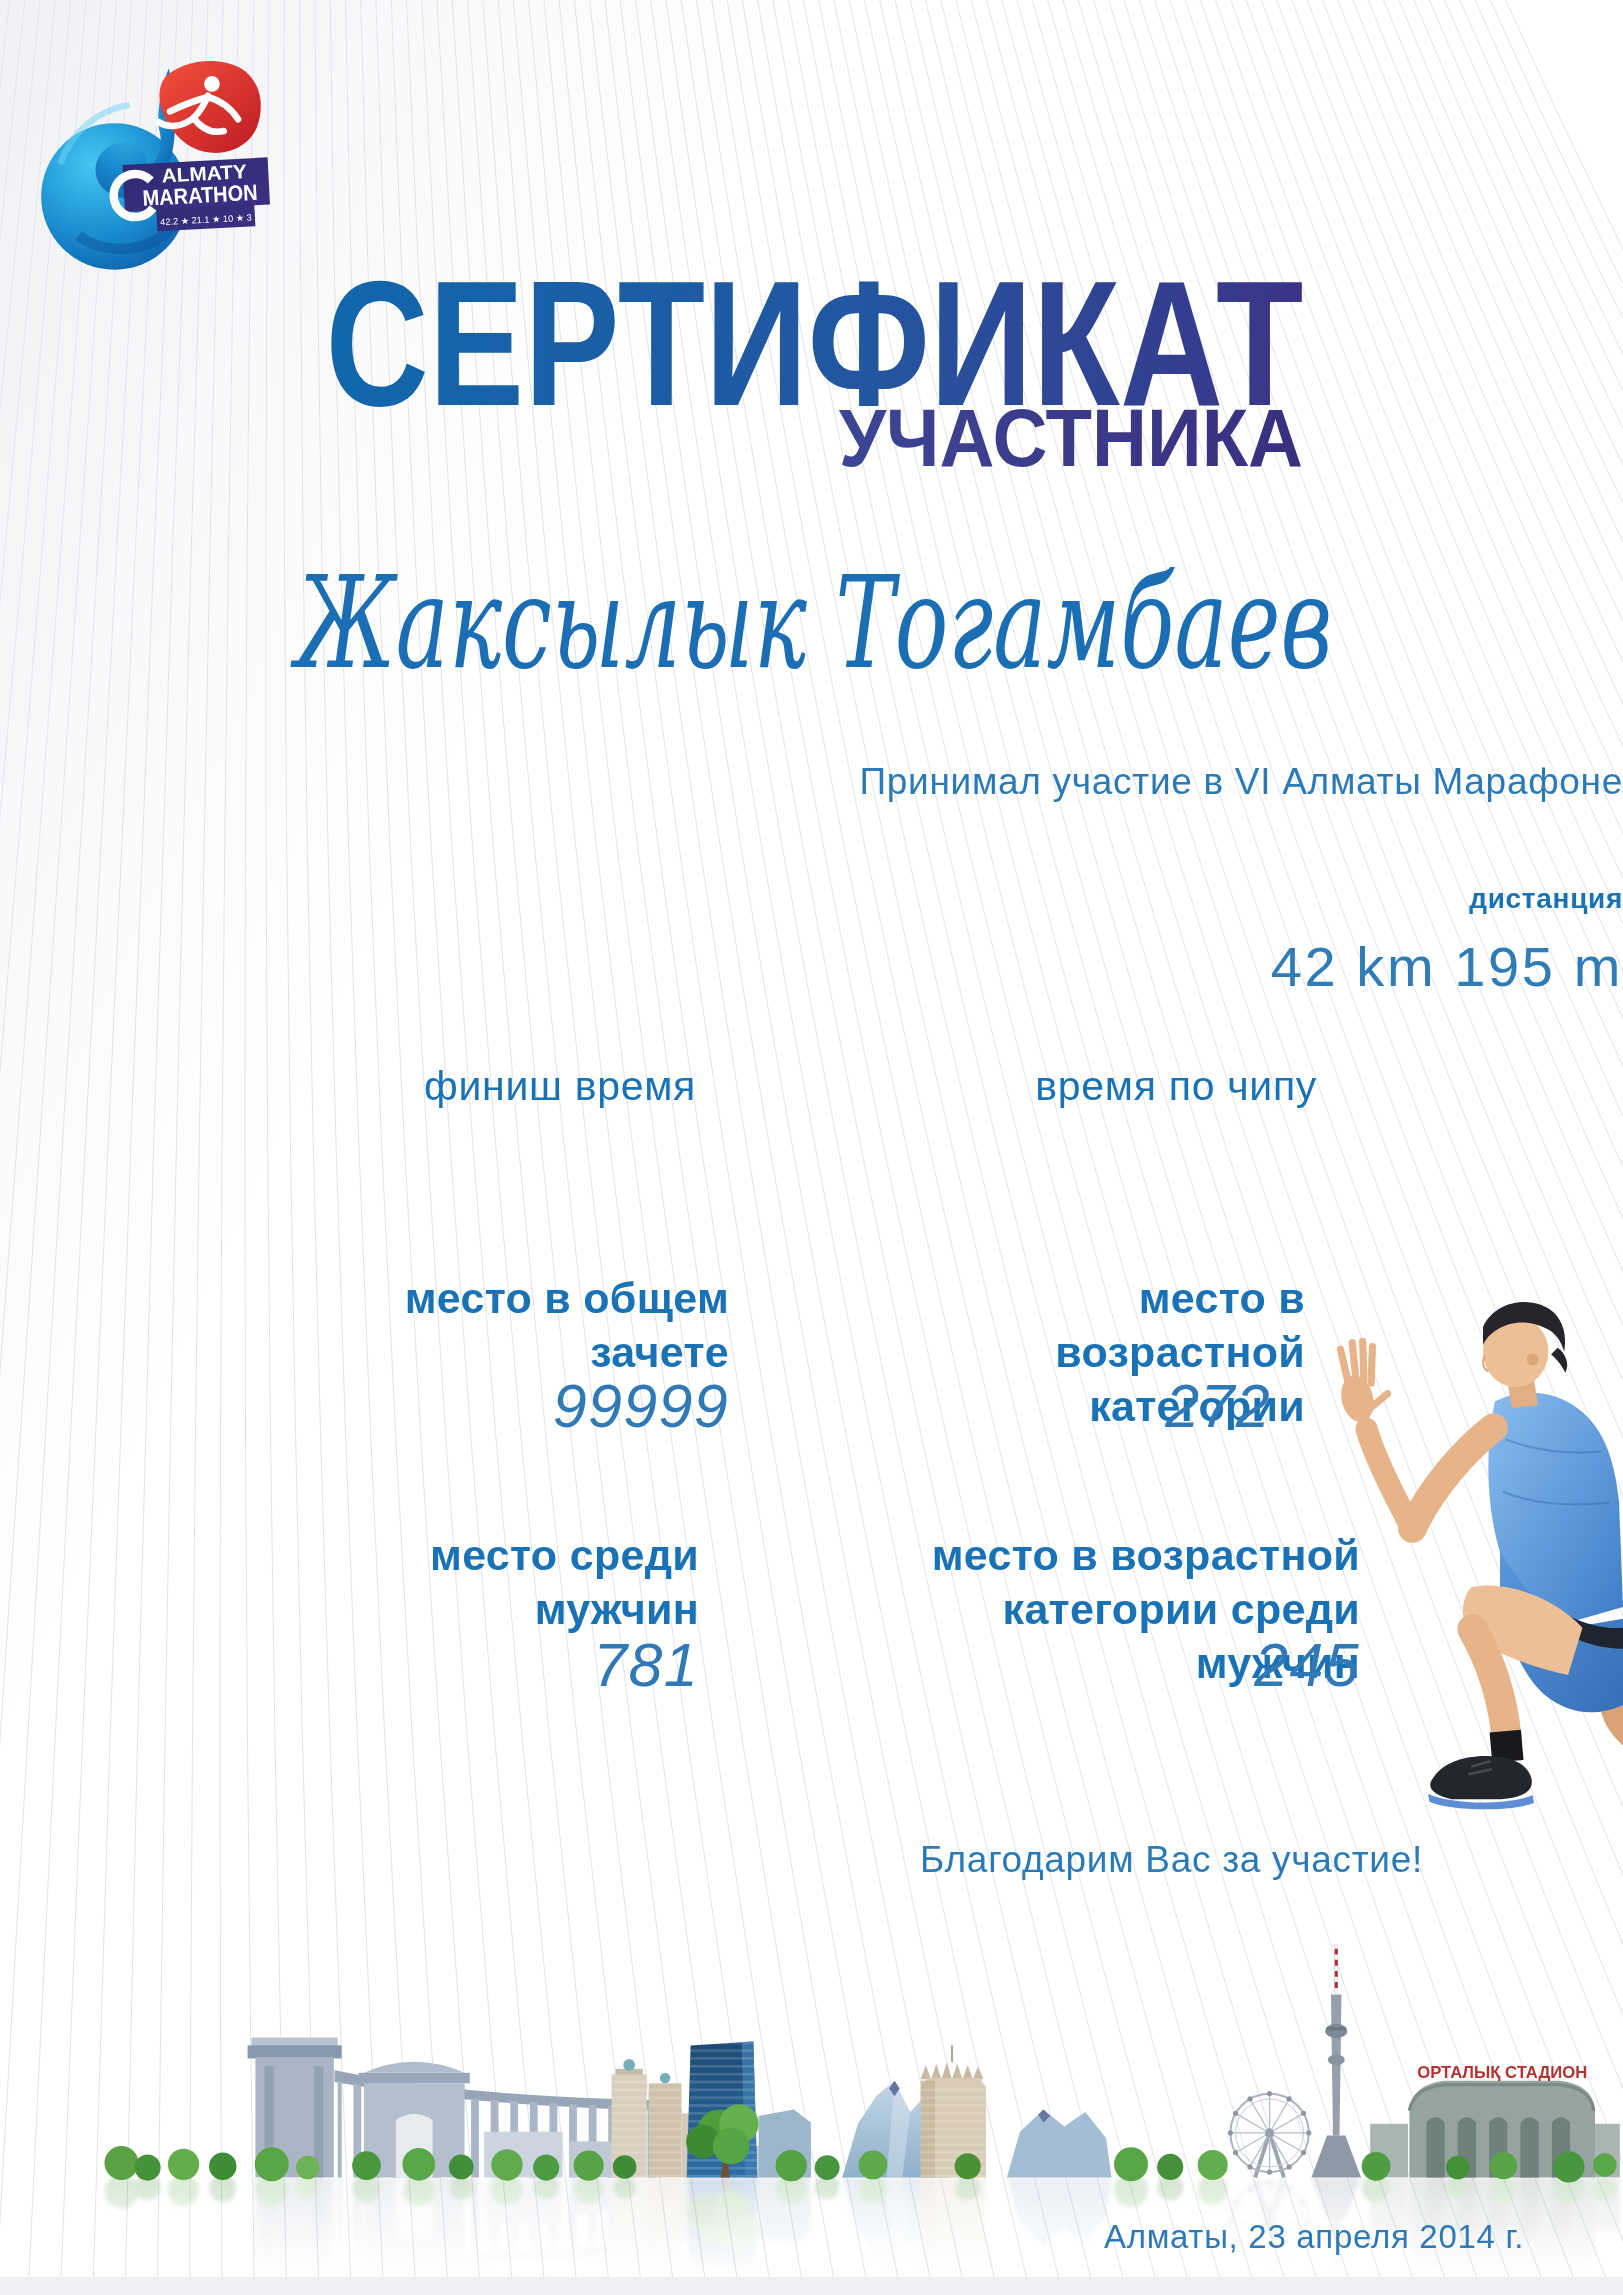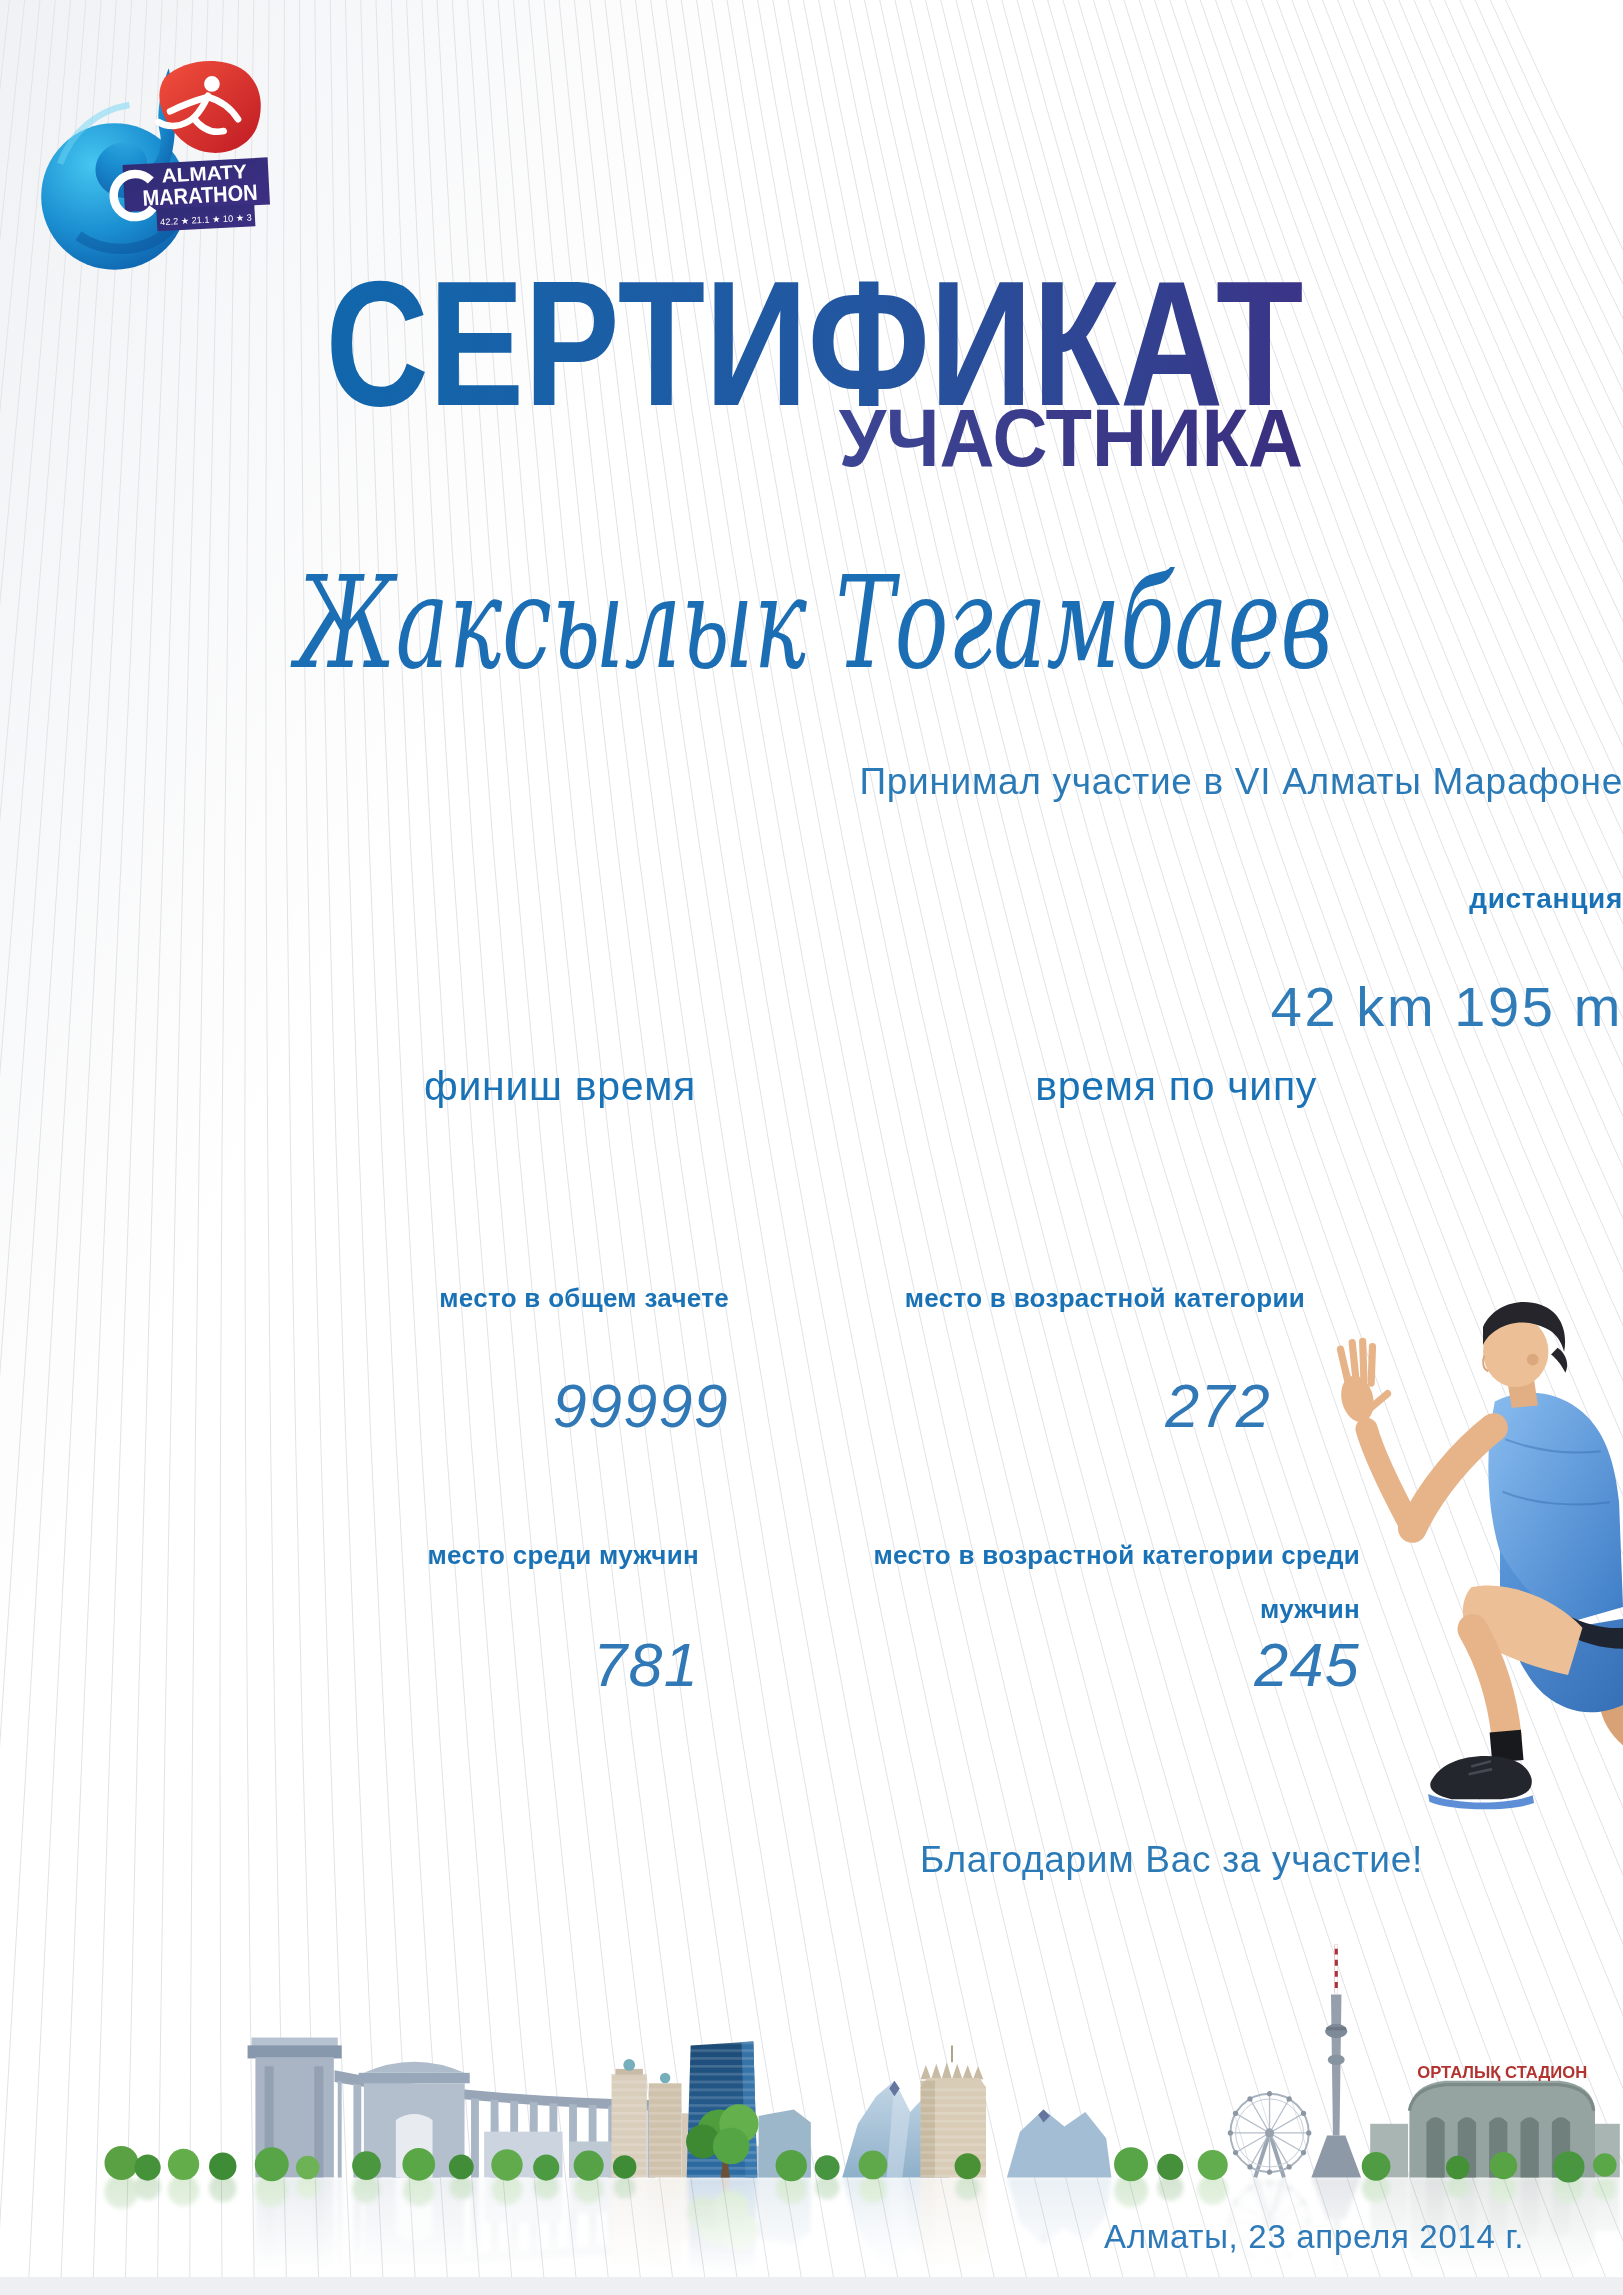--- a/index.html
+++ b/index.html
@@ -18,30 +18,30 @@
   .ctr{text-align:right;}
   .event-line{
     left:0;width:1623px;top:761px;
     font-size:37px;font-weight:300;color:#2b7ab8;letter-spacing:0.7px;
   }
   .dist-label{
     left:0;width:1623px;top:883px;
     font-size:28px;font-weight:bold;color:#1a72b6;letter-spacing:0.7px;
   }
   .dist-value{
-    left:0;width:1623px;top:974px;
+    left:0;width:1623px;top:934px;
     font-size:56px;font-weight:300;color:#2f7cb8;letter-spacing:2.6px;
   }
   .time-label{
     top:1063px;font-size:41px;font-weight:normal;color:#1a72b6;letter-spacing:0.7px;
   }
   .t-finish{left:304px;width:392px;}
   .t-chip{left:925px;width:392px;}
   .stat-label{
-    font-size:26px;font-weight:bold;color:#1a72b6;line-height:54px;letter-spacing:0.3px;
+    font-size:43px;font-weight:bold;color:#1a72b6;line-height:54px;letter-spacing:0.3px;
   }
   .s0l{left:337px;width:392px;top:1271px;}
   .s1l{left:886px;width:419px;top:1271px;}
   .s2l{left:307px;width:392px;top:1528px;}
   .s3l{left:850px;width:510px;top:1528px;}
   .stat-value{
     font-size:61px;font-weight:300;color:#3079b6;letter-spacing:1.3px;font-style:italic;
   }
   .s0v{left:337px;width:392px;top:1371px;}
   .s1v{left:852px;width:419px;top:1371px;}

